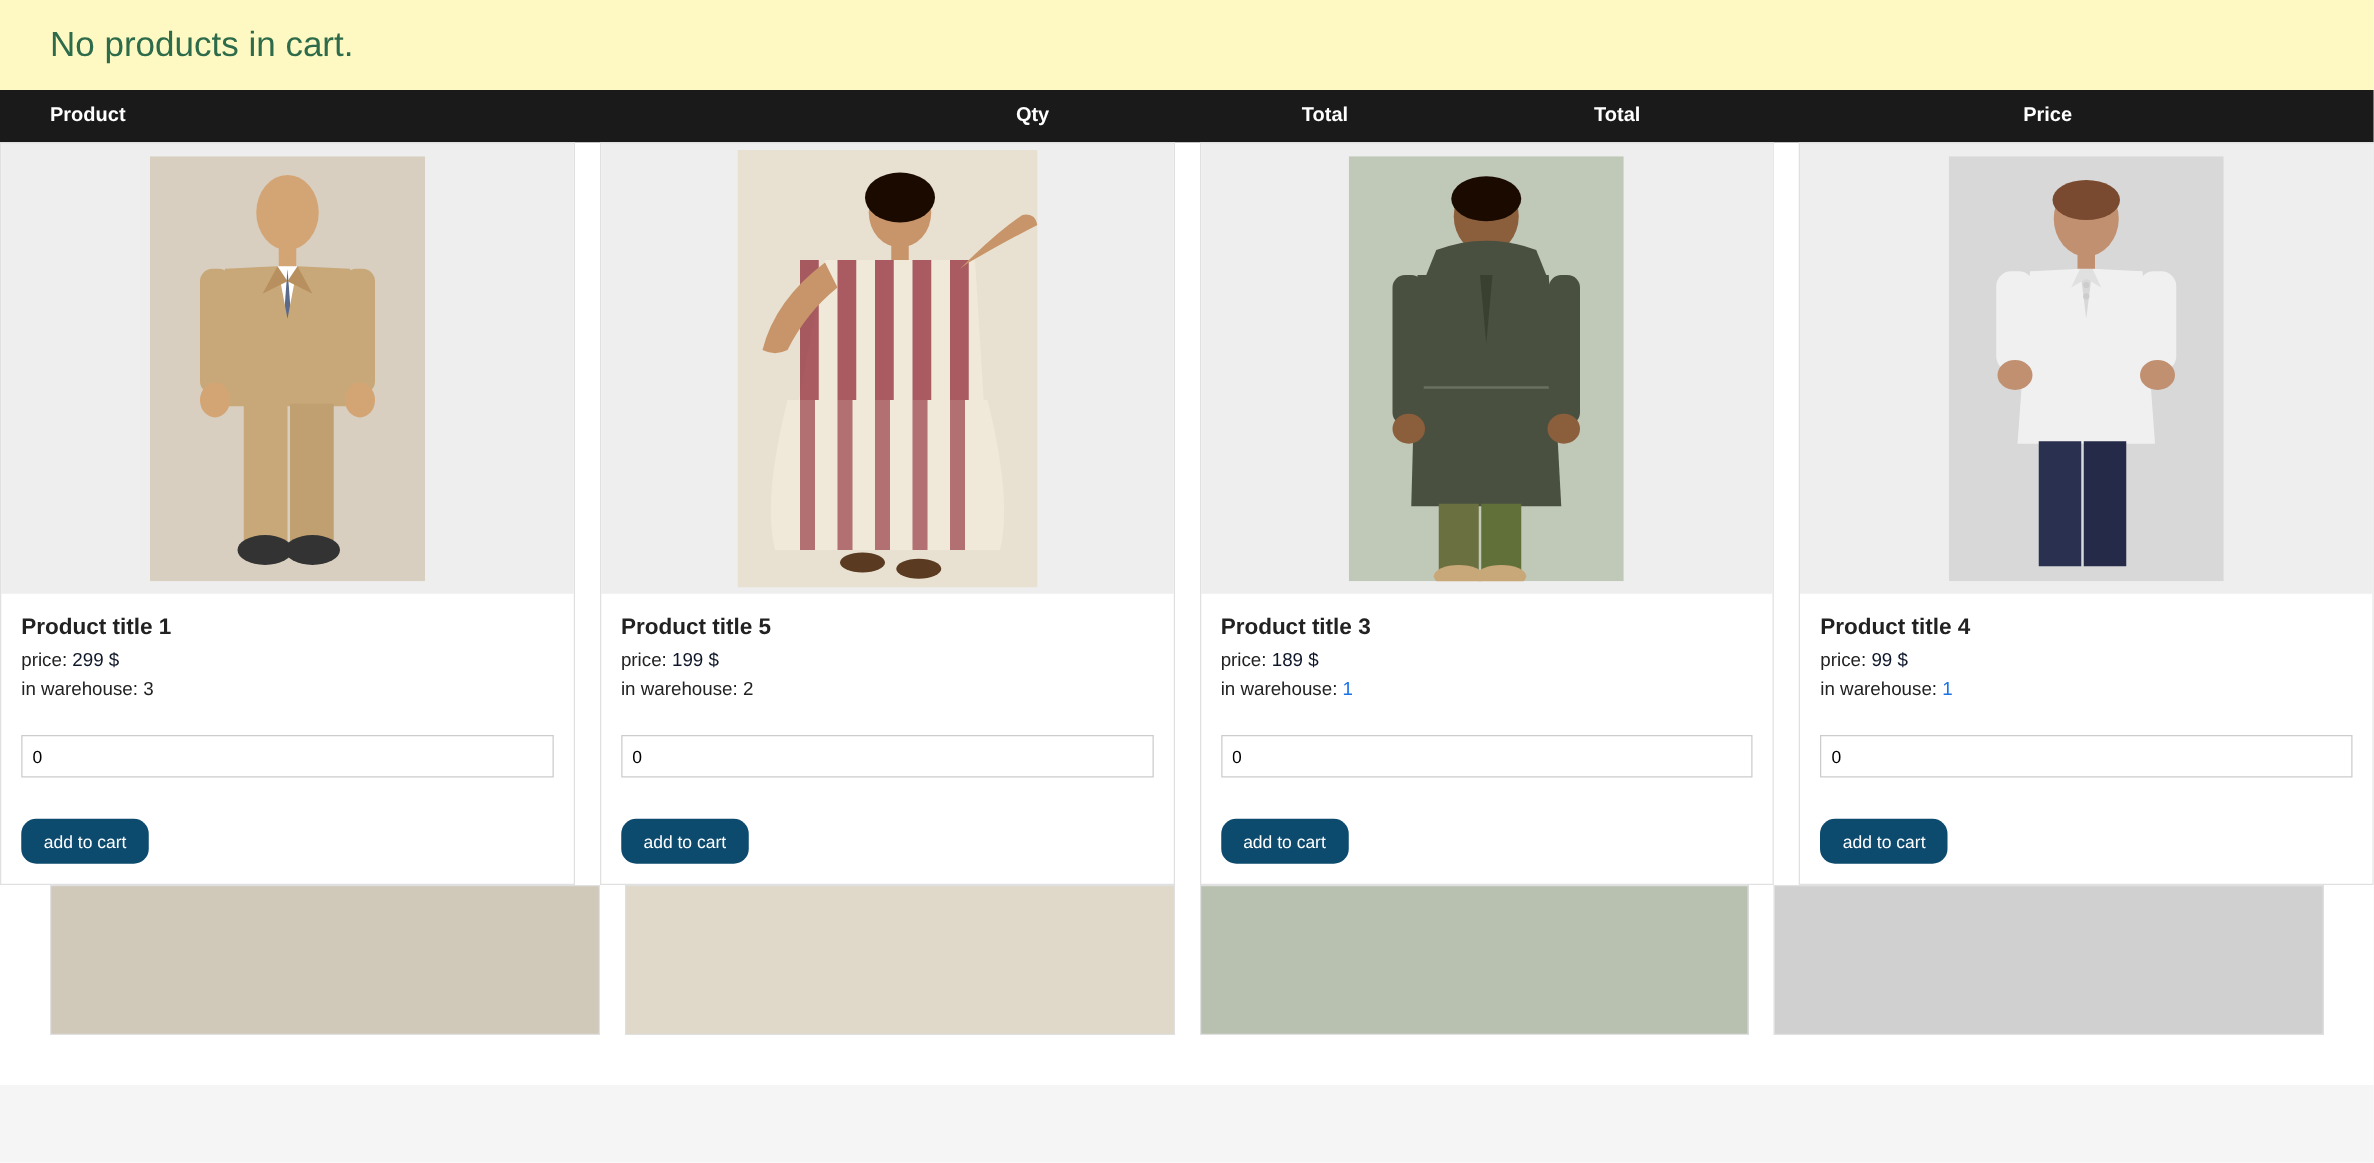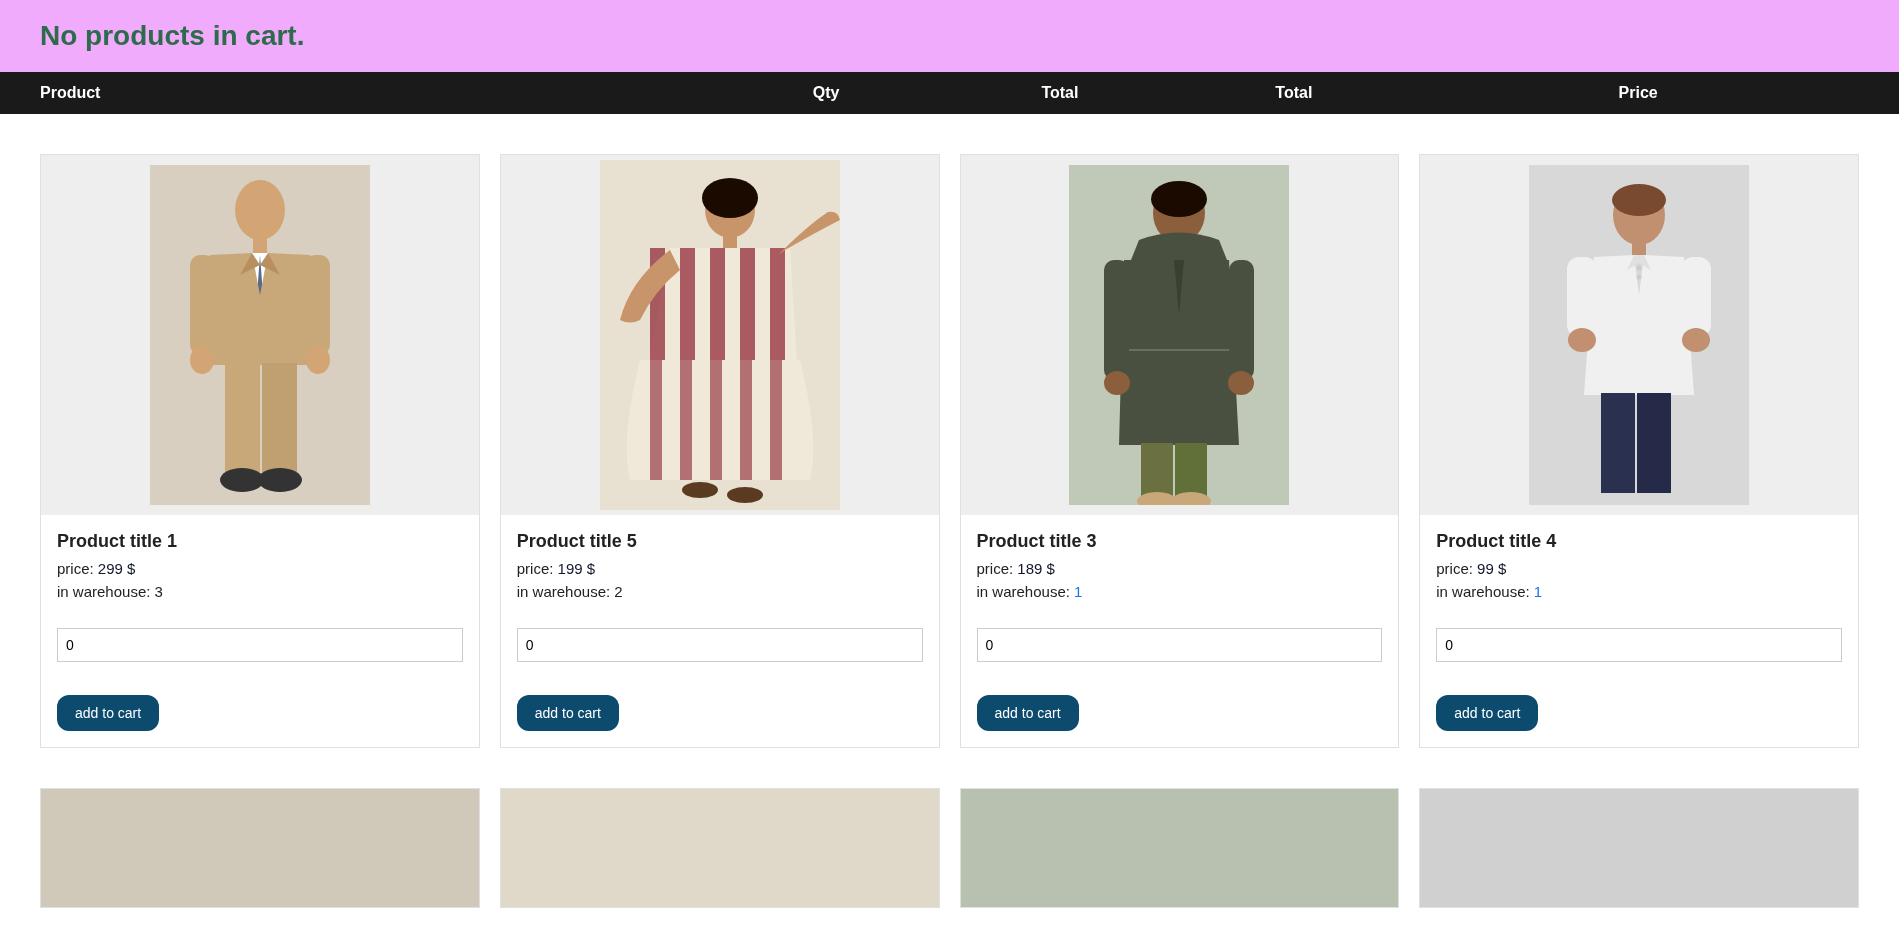--- a/index.html
+++ b/index.html
@@ -2,25 +2,25 @@
 <html><head>
   <meta charset="utf-8">
   <style>
     * { box-sizing: border-box; margin: 0; padding: 0; }
     body {
       font-family: Arial, sans-serif;
       background: #f5f5f5;
     }
 
     .cart-notice {
-      background: #f0abfc;
+      background: #fef9c3;
       padding: 20px 40px;
       font-size: 28px;
       color: #2d6b4a;
-      font-weight: 700;
+      font-weight: 400;
     }
 
     .cart-table-header {
       background: #1a1a1a;
       display: flex;
       padding: 12px 40px;
       color: white;
       font-weight: bold;
       font-size: 16px;
       gap: 13px;
@@ -29,21 +29,20 @@
     .cart-table-header .col-product { flex: 3; }
     .cart-table-header .col-qty { flex: 1; text-align: center; }
     .cart-table-header .col-price { flex: 1; text-align: center; }
     .cart-table-header .col-total { flex: 1; text-align: center; }
     .cart-table-header .col-action { flex: 2; text-align: center; }
 
     .products-grid {
       display: flex;
       flex-wrap: wrap;
       gap: 20px;
-      padding: 40px;
       background: #fff;
     }
 
     .product-card {
       background: #fff;
       border: 1px solid #e0e0e0;
       width: calc(25% - 15px);
       min-width: 240px;
       display: flex;
       flex-direction: column;

